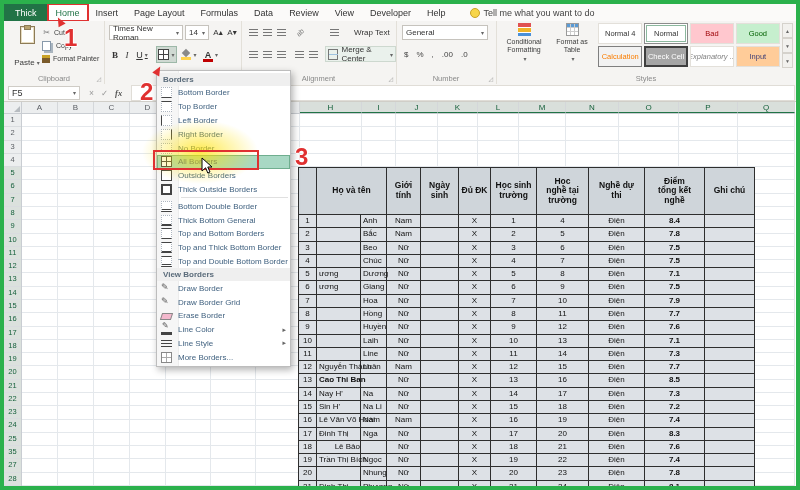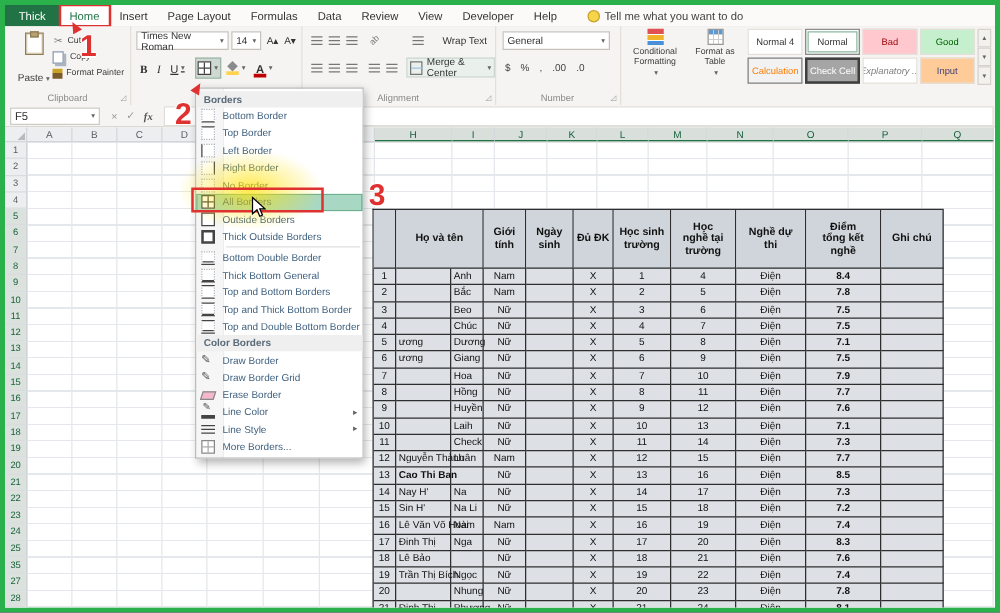--- a/index.html
+++ b/index.html
@@ -320,20 +320,21 @@
           <div class="chip calculation">Calculation</div>
           <div class="chip check">Check Cell</div>
           <div class="chip explanatory">Explanatory ...</div>
           <div class="chip input">Input</div>
         </div>
       <div class="galarrows">
         <span class="ga">▲</span>
         <span class="ga">▼</span>
         <span class="ga">▼</span>
       </div>
+      <div class="glabel">Styles</div>
     </div>
   </div>
 
   <div class="fbar">
     <div class="namebox">
       <span>F5</span>
       <span class="caret">▾</span>
       </div>
     <div class="fbtns">
       <span>×</span>
@@ -542,21 +543,21 @@
             <div class="xltd" style="width: 32px;">X</div>
             <div class="xltd" style="width: 46px;">10</div>
             <div class="xltd" style="width: 52px;">13</div>
             <div class="xltd" style="width: 56px;">Điện</div>
             <div class="xltd bd" style="width: 60px;">7.1</div>
             <div class="xltd" style="width: 50px;"></div>
           </div>
           <div class="xlrow">
             <div class="xltd" style="width: 18px;">11</div>
             <div class="xltd tl" style="width: 44px;"></div>
-            <div class="xltd tl" style="width: 26px;">Check</div>
+            <div class="xltd tl" style="width: 26px;">Line</div>
             <div class="xltd" style="width: 34px;">Nữ</div>
             <div class="xltd" style="width: 38px;"></div>
             <div class="xltd" style="width: 32px;">X</div>
             <div class="xltd" style="width: 46px;">11</div>
             <div class="xltd" style="width: 52px;">14</div>
             <div class="xltd" style="width: 56px;">Điện</div>
             <div class="xltd bd" style="width: 60px;">7.3</div>
             <div class="xltd" style="width: 50px;"></div>
           </div>
           <div class="xlrow">
@@ -632,21 +633,21 @@
             <div class="xltd" style="width: 38px;"></div>
             <div class="xltd" style="width: 32px;">X</div>
             <div class="xltd" style="width: 46px;">17</div>
             <div class="xltd" style="width: 52px;">20</div>
             <div class="xltd" style="width: 56px;">Điện</div>
             <div class="xltd bd" style="width: 60px;">8.3</div>
             <div class="xltd" style="width: 50px;"></div>
           </div>
           <div class="xlrow">
             <div class="xltd" style="width: 18px;">18</div>
-            <div class="xltd tl" style="width: 44px;">Lê Bảo</div>
+            <div class="xltd tl" style="width: 44px; text-align: right;">Lê Bảo</div>
             <div class="xltd tl" style="width: 26px;"></div>
             <div class="xltd" style="width: 34px;">Nữ</div>
             <div class="xltd" style="width: 38px;"></div>
             <div class="xltd" style="width: 32px;">X</div>
             <div class="xltd" style="width: 46px;">18</div>
             <div class="xltd" style="width: 52px;">21</div>
             <div class="xltd" style="width: 56px;">Điện</div>
             <div class="xltd bd" style="width: 60px;">7.6</div>
             <div class="xltd" style="width: 50px;"></div>
           </div>
@@ -758,21 +759,21 @@
         <span class="mlabel">Top and Bottom Borders</span>
       </div>
       <div class="mitem">
         <span class="micon b-top-thick-bottom"></span>
         <span class="mlabel">Top and Thick Bottom Border</span>
       </div>
       <div class="mitem">
         <span class="micon b-top-double-bottom"></span>
         <span class="mlabel">Top and Double Bottom Border</span>
       </div>
-      <div class="mhdr">Color Borders</div>
+      <div class="mhdr">View Borders</div>
       <div class="mitem">
         <span class="micon d-pencil"></span>
         <span class="mlabel">Draw Border</span>
       </div>
       <div class="mitem">
         <span class="micon d-pencil"></span>
         <span class="mlabel">Draw Border Grid</span>
       </div>
       <div class="mitem">
         <span class="micon d-eraser"></span>

